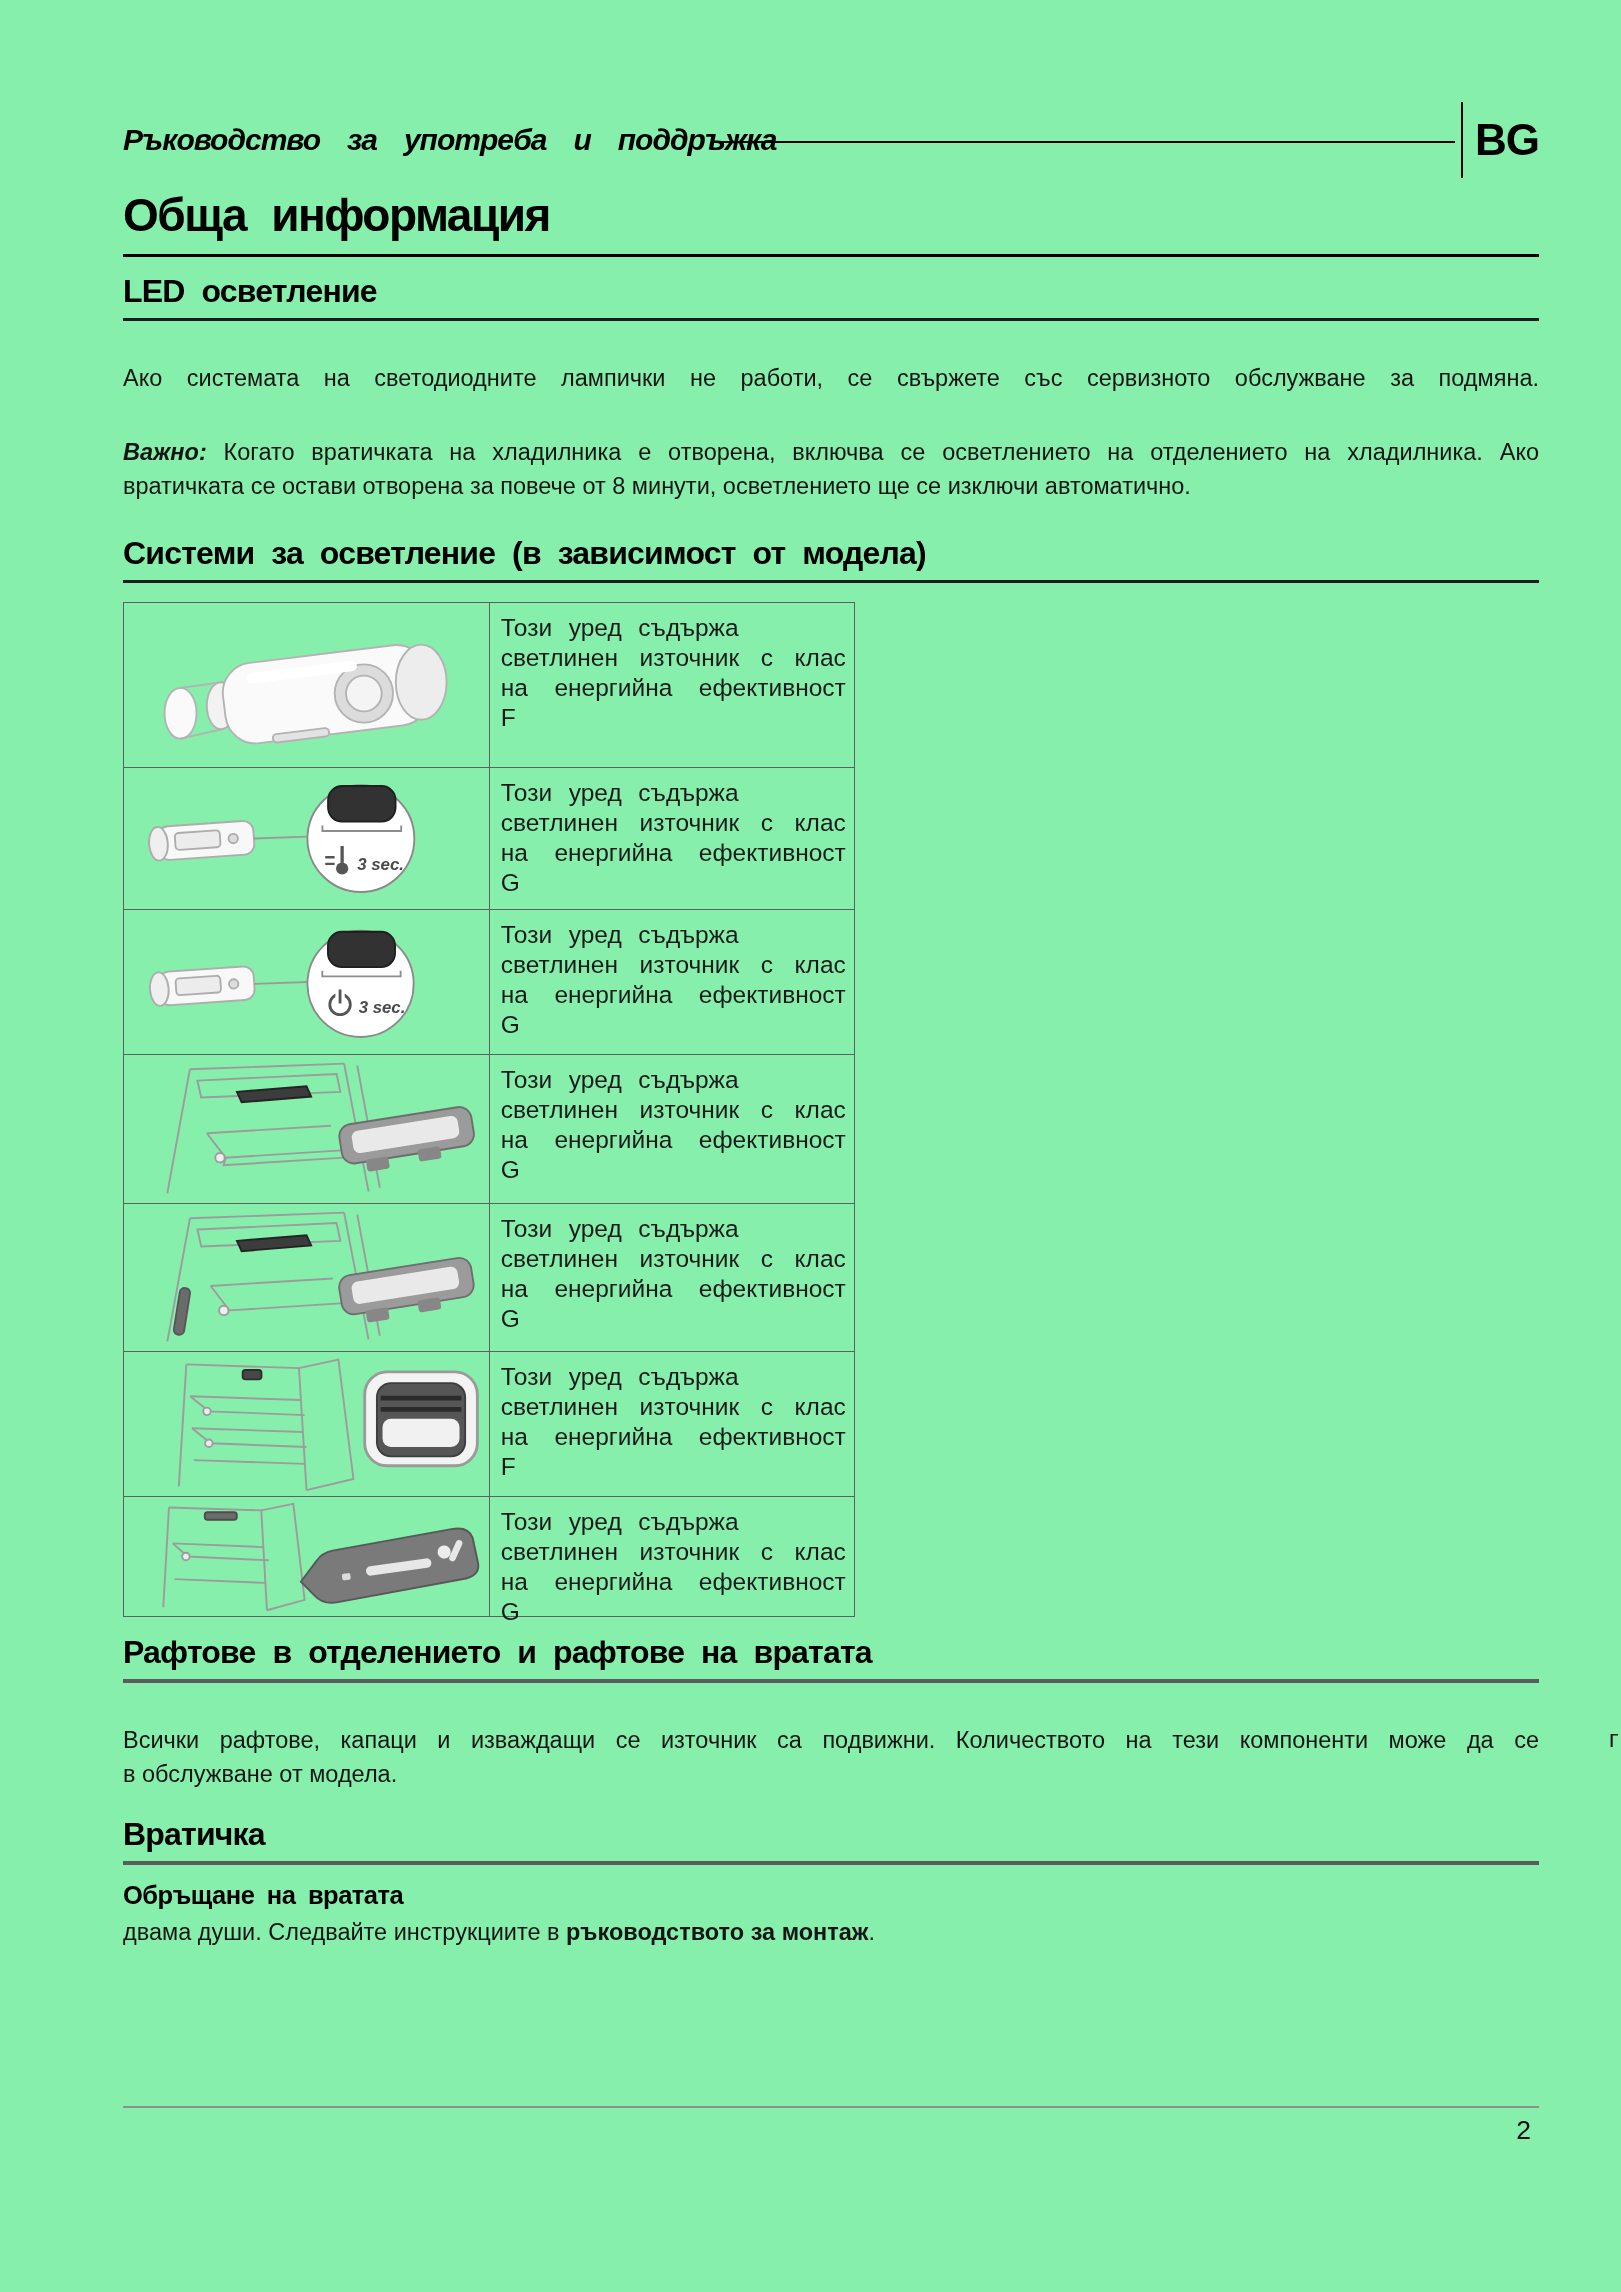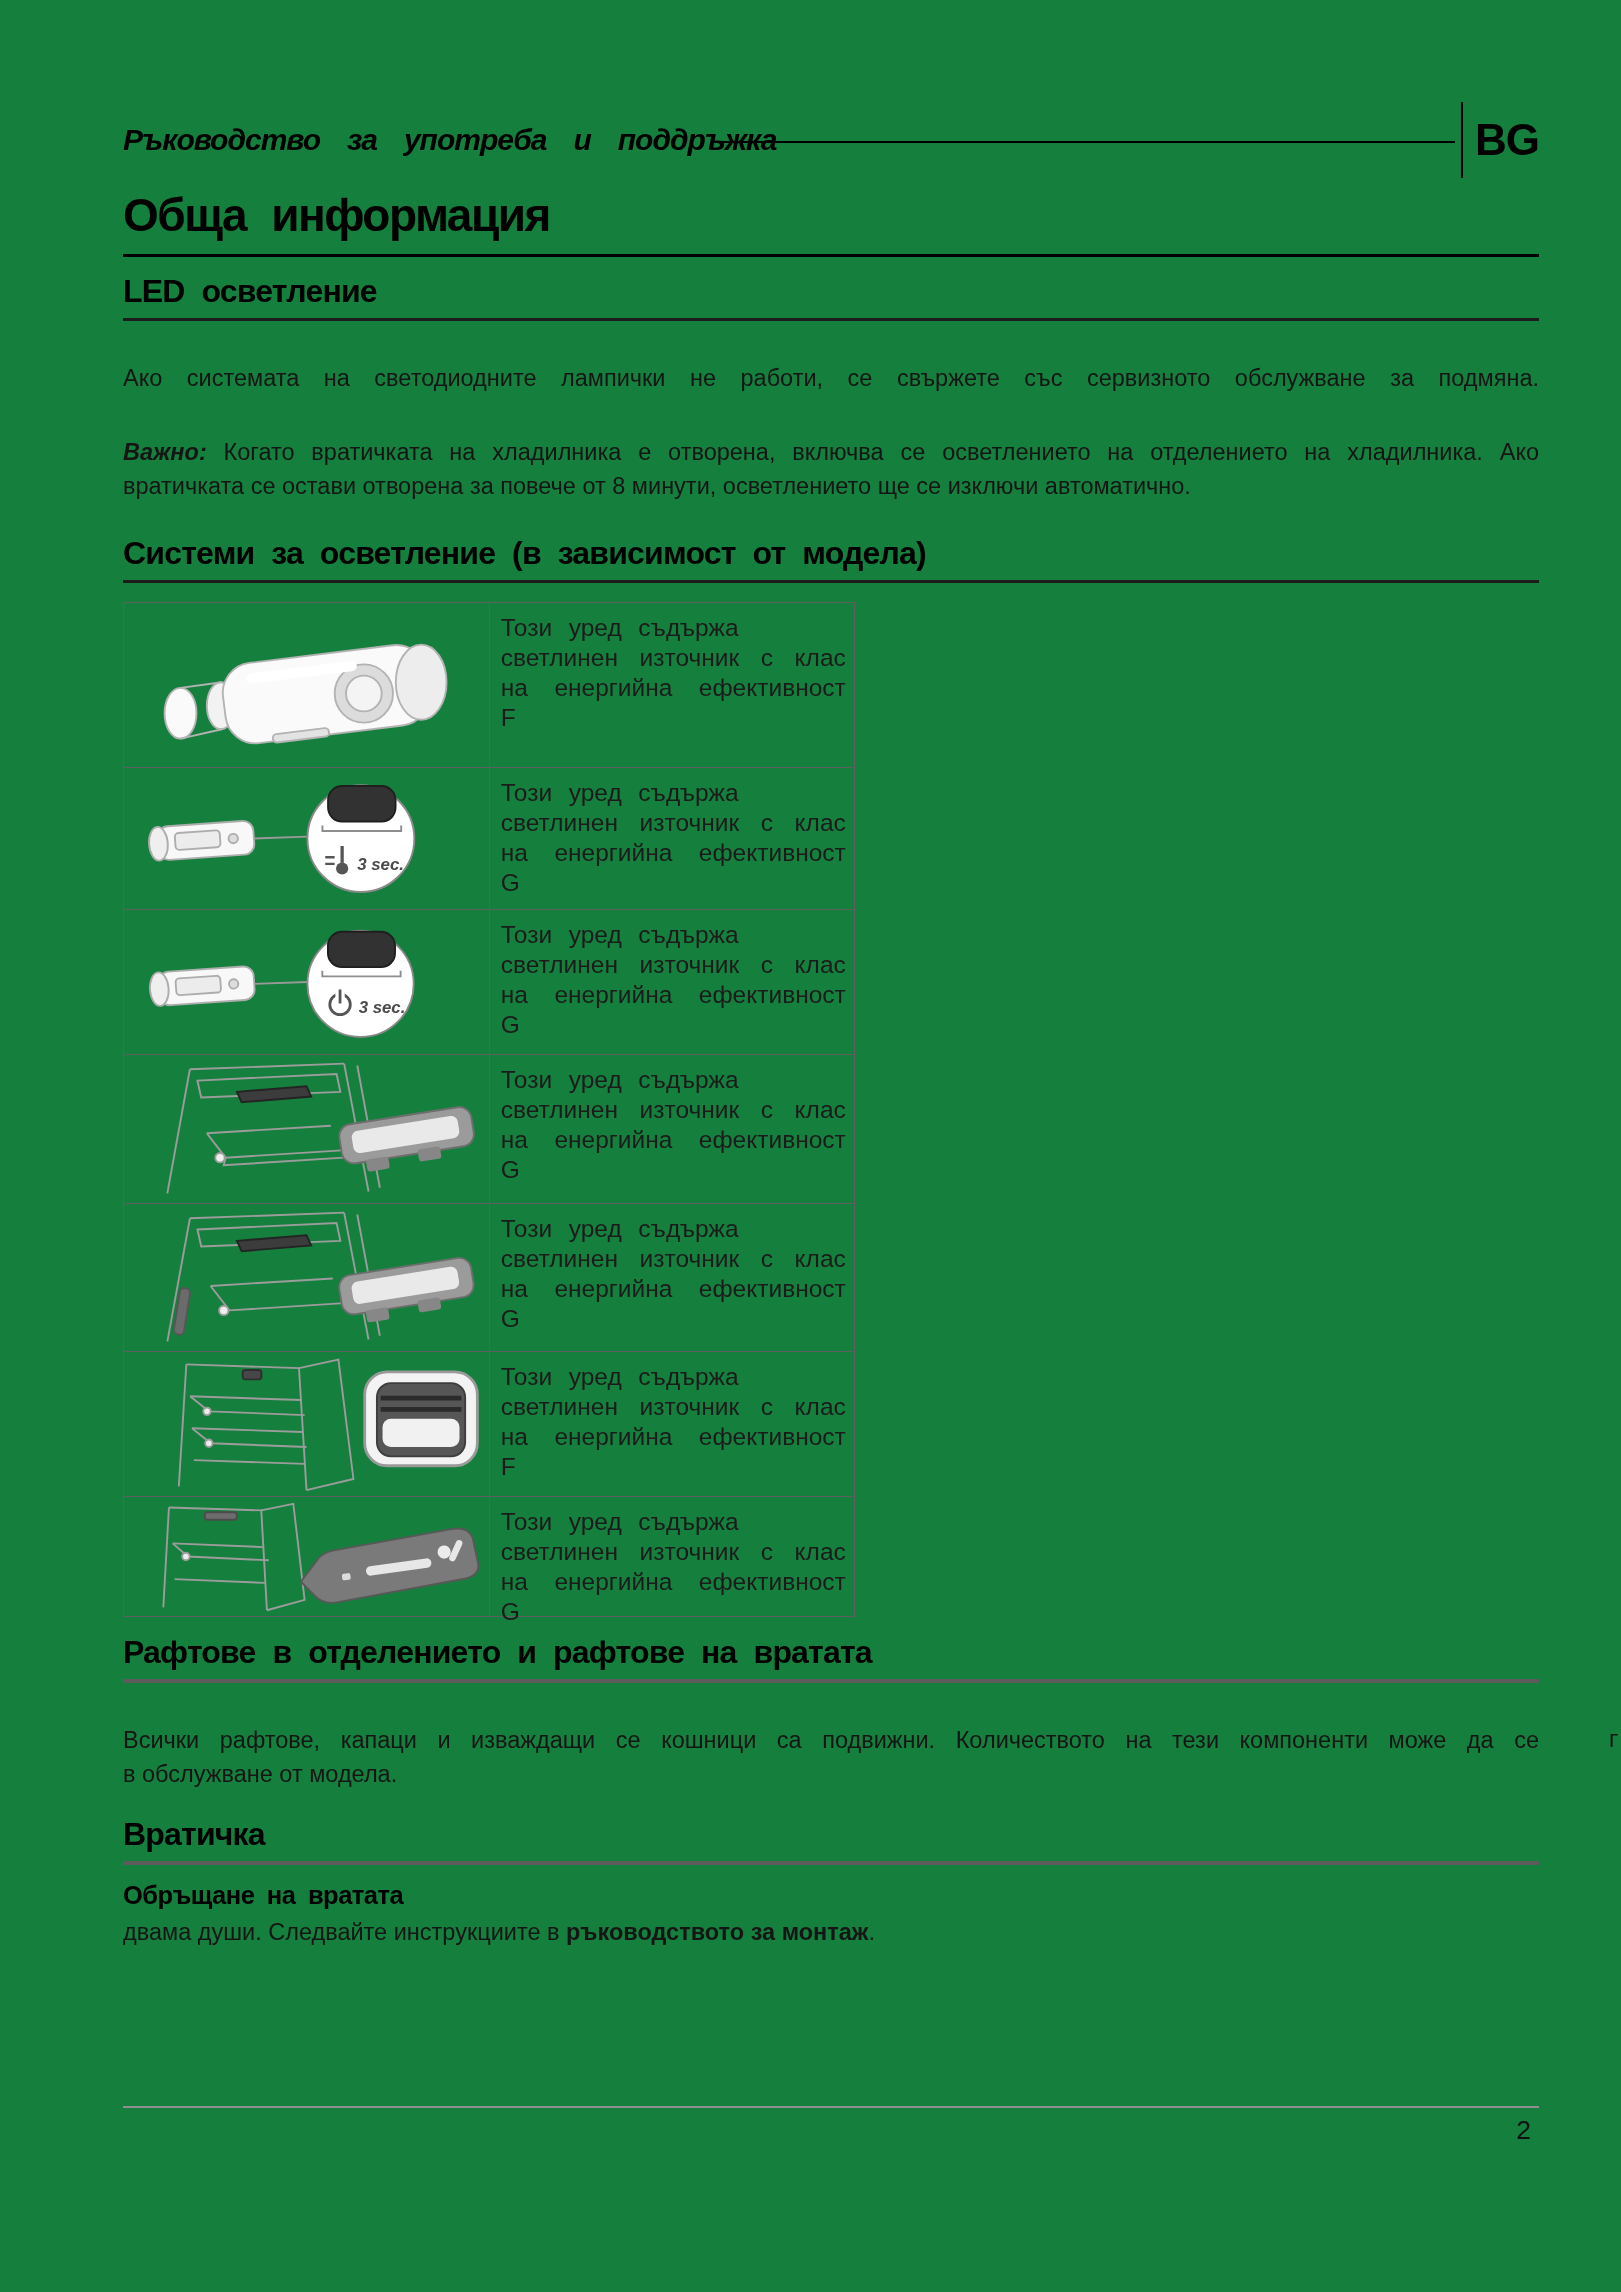--- a/index.html
+++ b/index.html
@@ -1,17 +1,17 @@
 <!DOCTYPE html>
 <html lang="bg"><head>
 <meta charset="utf-8">
 <style>
   html,body{margin:0;padding:0;background:#e8e8e8;}
   .page{
-    width:1621px;height:2293px;background:#15803d;position:relative;
+    width:1621px;height:2293px;background:#86efac;position:relative;
     font-family:"Liberation Sans",sans-serif;color:#111;overflow:hidden;
     margin:0 auto;
   }
   .content{padding:102px 82px 0 123px;}
 
   
   .hdr{display:flex;align-items:center;margin-bottom:9.8px;}
   .hdr-title{
     font-size:30px;font-weight:bold;font-style:italic;letter-spacing:-1px;
     word-spacing:19.6px;white-space:nowrap;color:#000;
@@ -297,21 +297,21 @@
           <div class="cl cl-j">светлинен източник с клас</div>
           <div class="cl cl-j"><span>на енергийна ефективност</span> <span class="eclass">G</span></div>
         </div>
       </div>
 
     </div>
 
     <div class="h2" style="margin-top:17px;">Рафтове в отделението и рафтове на вратата</div>
     <div class="rule-gray"></div>
     <div class="para relwrap">
-      <div class="pl jline">Всички рафтове, капаци и изваждащи се кошници са подвижни. Количеството на тези компоненти може да се</div>
+      <div class="pl jline">Всички рафтове, капаци и изваждащи се източник са подвижни. Количеството на тези компоненти може да се</div>
       <div class="sliver">пр</div>
       <div class="pl">в обслужване от модела.</div>
     </div>
 
     <div class="h2" style="margin-top:25.5px;">Вратичка</div>
     <div class="rule-gray"></div>
     <div class="sub-h">Обръщане на вратата</div>
     <div class="para">
       <div class="dl"><span>двама души. Следвайте инструкциите в </span><span class="b">ръководството за монтаж</span><span>.</span></div>
     </div>

